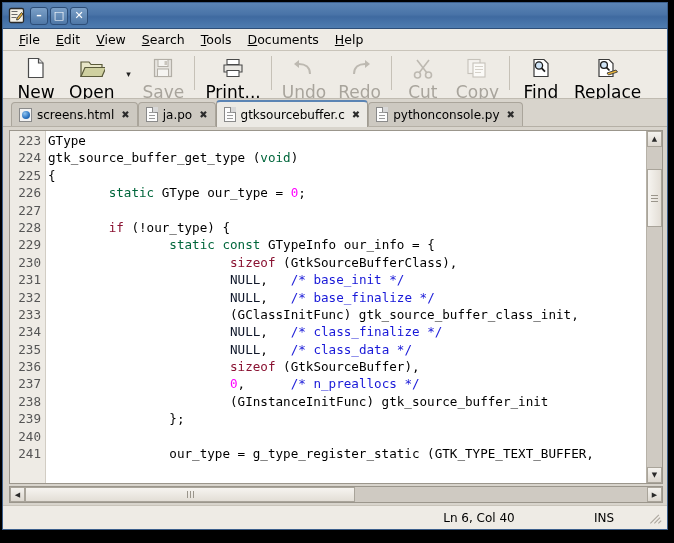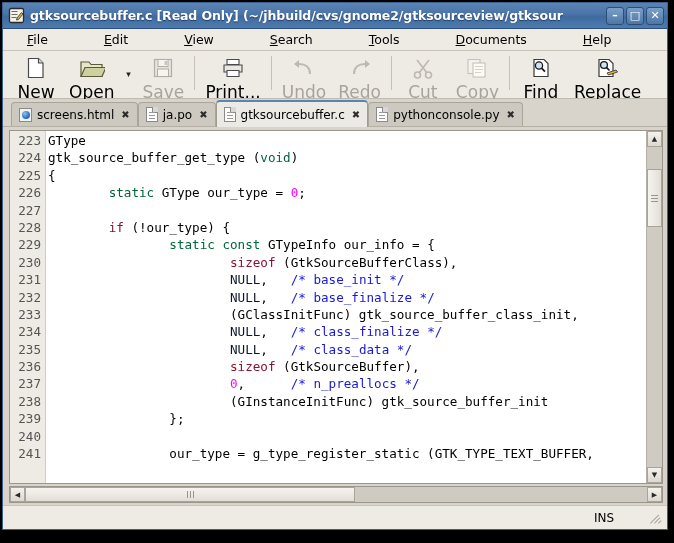--- a/index.html
+++ b/index.html
@@ -72,23 +72,22 @@
   }
 
   
   .menubar {
     flex: 0 0 22px;
     height: 22px;
     background: #eeebe5;
     border-bottom: 1px solid #c9c4ba;
     display: flex;
     align-items: center;
-    padding-left: 16px;
-    box-sizing: border-box;
-    gap: 40px;
+    padding-left: 8px;
+    box-sizing: border-box;
   }
   .menu-item {
     font-size: 12.5px;
     color: #000000;
     padding: 2px 8px;
     cursor: default;
     font-family: "DejaVu Sans", sans-serif;
   }
   .menu-item u { text-decoration: underline; }
 
@@ -394,21 +393,20 @@
   <div class="titlebar">
     <span class="title-icon">
       <svg width="17" height="17" viewBox="0 0 17 17">
         <rect x="1.5" y="1.5" width="14" height="14" rx="1.5" fill="#f5f2e8" stroke="#2b2b2b" stroke-width="1.3"></rect>
         <rect x="3.5" y="4" width="6" height="1" fill="#6a6a6a"></rect>
         <rect x="3.5" y="7" width="6" height="1" fill="#6a6a6a"></rect>
         <rect x="3.5" y="10" width="5" height="1" fill="#6a6a6a"></rect>
         <path d="M9 11 L13.5 5.5 L15 7 L10.5 12.5 L8.6 13 Z" fill="#e8b33a" stroke="#3a3a3a" stroke-width="0.9"></path>
       </svg>
     </span>
-    <span class="title-text">gtksourcebuffer.c [Read Only] (~/jhbuild/cvs/gnome2/gtksourceview/gtksour</span>
     <span class="win-btns">
       <span class="win-btn">–</span>
       <span class="win-btn">□</span>
       <span class="win-btn">✕</span>
     </span>
   </div>
 
   <div class="menubar">
     <span class="menu-item"><u>F</u><span>ile</span></span>
     <span class="menu-item"><u>E</u><span>dit</span></span>
@@ -623,20 +621,21 @@
               <i></i>
             </span>
         </div>
       </div>
       <div class="hs-btn">▶</div>
     </div>
   </div>
 
   <div class="statusbar">
     <span class="st-spacer"></span>
+    <span class="st-pos">Ln 6, Col 40</span>
     <span class="st-ins">INS</span>
     <span class="grip-corner">
       <i style="width:12px; left:1px; top:12px;"></i>
       <i style="width:8px; left:5px; top:12px;"></i>
       <i style="width:4px; left:9px; top:12px;"></i>
     </span>
   </div>
 
 </div>
 

